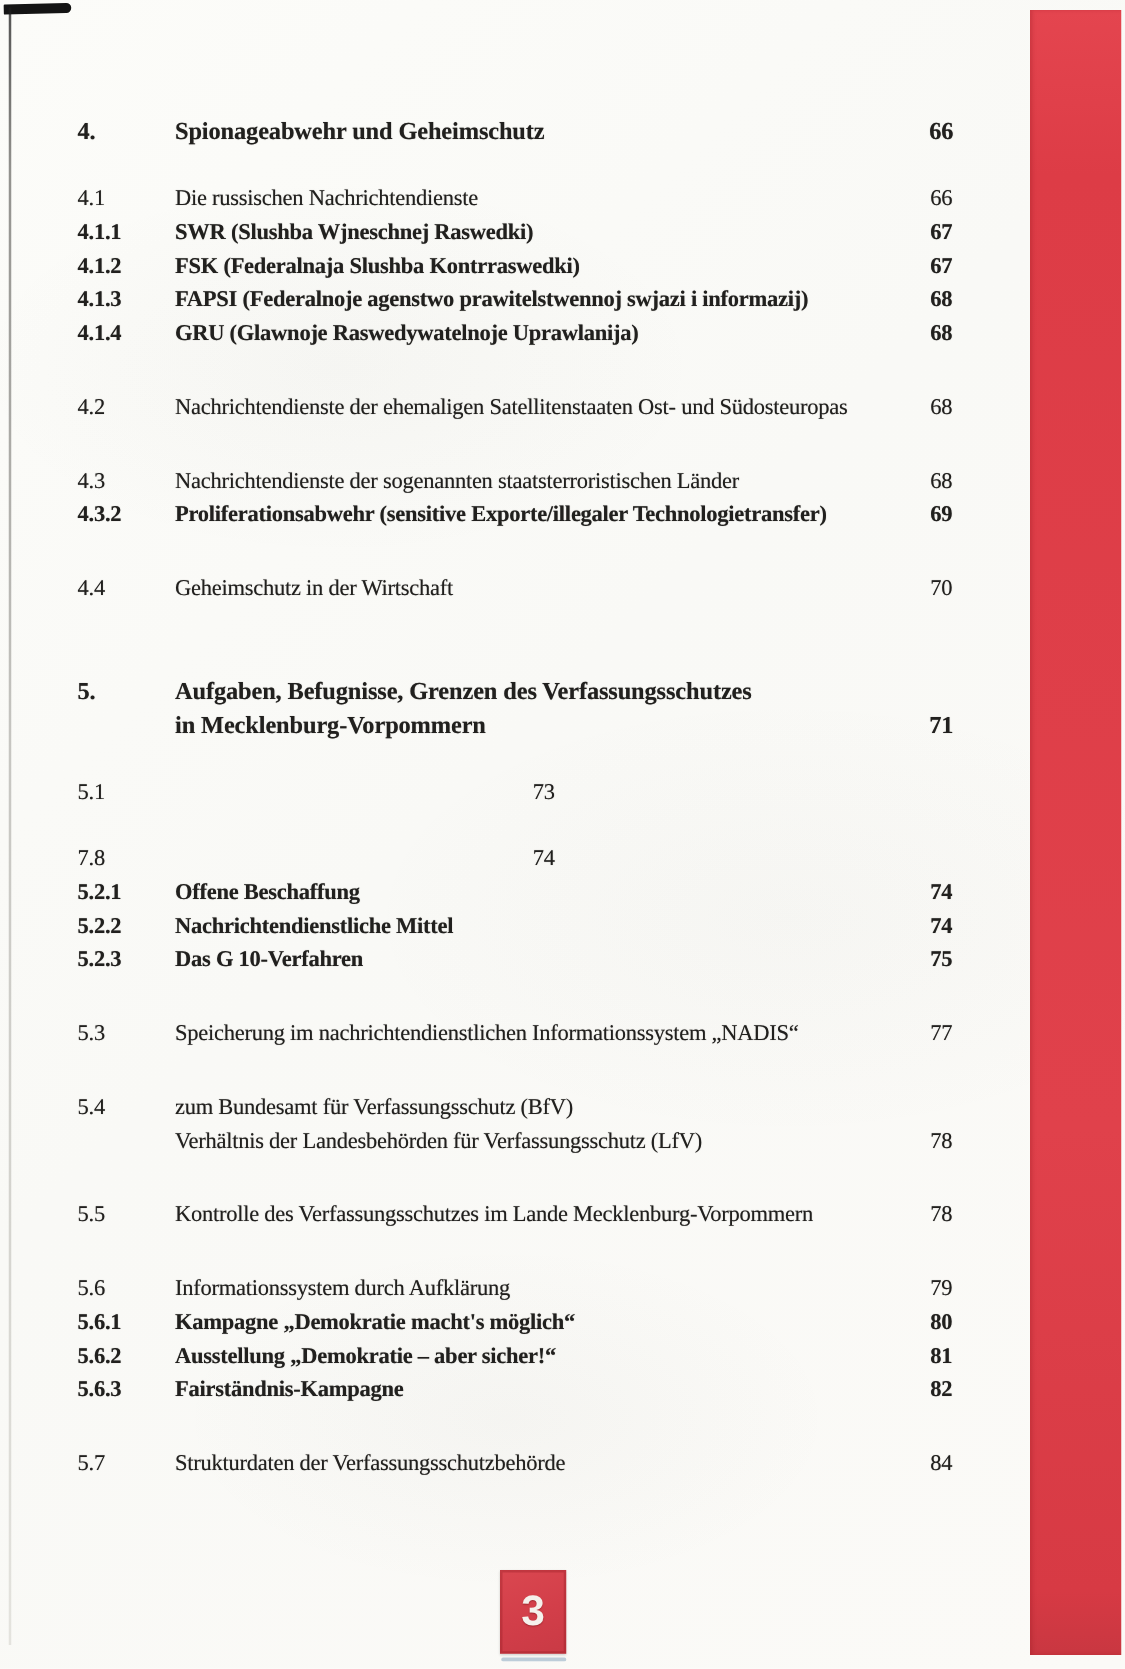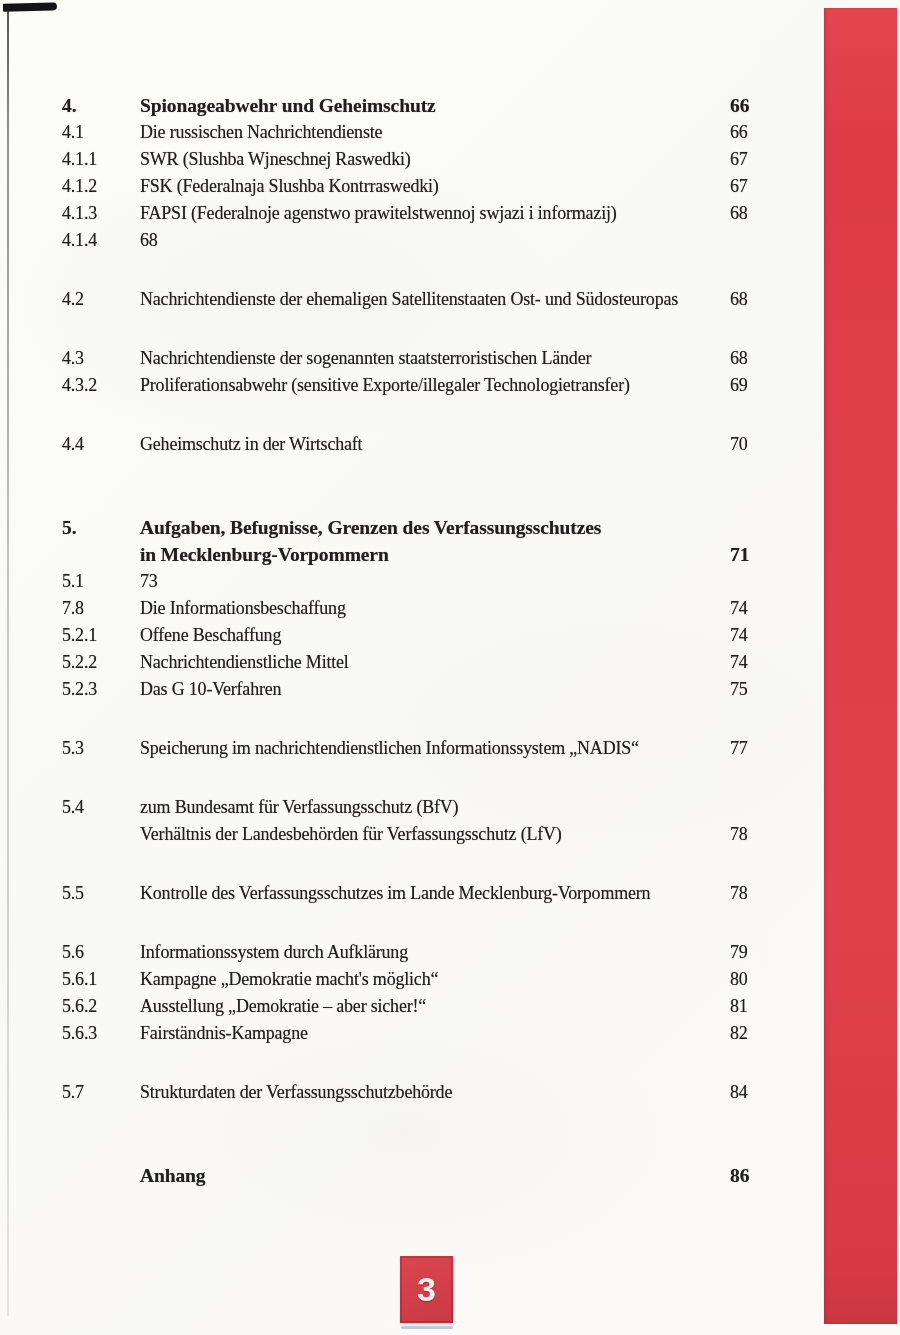--- a/index.html
+++ b/index.html
@@ -37,25 +37,25 @@
   
   .toc{
     position:absolute;left:62px;top:0;width:714px;padding-top:92px;
   }
   .row{
     display:grid;grid-template-columns:78px 1fr 46px;
     font-size:18px;line-height:27px;letter-spacing:-0.2px;
     text-shadow:0 0 0.7px rgba(45,42,38,.55);
   }
   .row .title{white-space:nowrap;}
-  .row .pg{text-align:left;align-self:end;}
+  .row .pg{text-align:center;align-self:end;}
   .row.heading{font-weight:bold;font-size:19.5px;letter-spacing:-0.1px;}
-  .sp-none{margin-top:0;}
+  .sp-none{margin-top:0;font-weight:bold;}
   .sp-small{margin-top:32px;}
-  .sp-medium{}
+  .sp-medium{margin-top:26px;}
   .sp-large{margin-top:56px;}
   
   .badge{
     position:absolute;left:400px;top:1256px;width:53px;height:67px;
     background:linear-gradient(160deg,#da4750 0%,#d23e49 55%,#c93a45 100%);
     box-shadow:inset 0 0 0 2px rgba(140,22,30,.30), 0 1px 2px rgba(0,0,0,.18);
     display:flex;align-items:center;justify-content:center;
     color:#f5f1ec;font-family:"Liberation Sans", sans-serif;
     font-weight:bold;font-size:34px;
     text-shadow:0 1px 1px rgba(100,10,16,.45);
@@ -106,20 +106,23 @@
     </div>
     <div class="row item sp-none">
       <span class="num">4.1.3</span>
       <span class="title">
         <div>FAPSI (Federalnoje agenstwo prawitelstwennoj swjazi i informazij)</div>
       </span>
       <span class="pg">68</span>
     </div>
     <div class="row item sp-none">
       <span class="num">4.1.4</span>
+      <span class="title">
+        <div>GRU (Glawnoje Raswedywatelnoje Uprawlanija)</div>
+      </span>
       <span class="pg">68</span>
     </div>
     <div class="row item sp-small">
       <span class="num">4.2</span>
       <span class="title">
         <div>Nachrichtendienste der ehemaligen Satellitenstaaten Ost- und Südosteuropas</div>
       </span>
       <span class="pg">68</span>
     </div>
     <div class="row item sp-small">
@@ -150,23 +153,20 @@
         <div>in Mecklenburg-Vorpommern</div>
       </span>
       <span class="pg">71</span>
     </div>
     <div class="row item sp-medium">
       <span class="num">5.1</span>
       <span class="pg">73</span>
     </div>
     <div class="row item sp-medium">
       <span class="num">7.8</span>
-      <span class="title">
-        <div>Die Informationsbeschaffung</div>
-      </span>
       <span class="pg">74</span>
     </div>
     <div class="row item sp-none">
       <span class="num">5.2.1</span>
       <span class="title">
         <div>Offene Beschaffung</div>
       </span>
       <span class="pg">74</span>
     </div>
     <div class="row item sp-none">
@@ -232,26 +232,19 @@
         <div>Fairständnis-Kampagne</div>
       </span>
       <span class="pg">82</span>
     </div>
     <div class="row item sp-small">
       <span class="num">5.7</span>
       <span class="title">
         <div>Strukturdaten der Verfassungsschutzbehörde</div>
       </span>
       <span class="pg">84</span>
-    </div>
-    <div class="row heading sp-large">
-      <span class="num"></span>
-      <span class="title">
-        <div>Anhang</div>
-      </span>
-      <span class="pg">86</span>
     </div>
   </div>
 
 <div class="badge">
   <span>3</span>
 </div>
 <div class="badge-underline"></div>
 
 </body></html>

